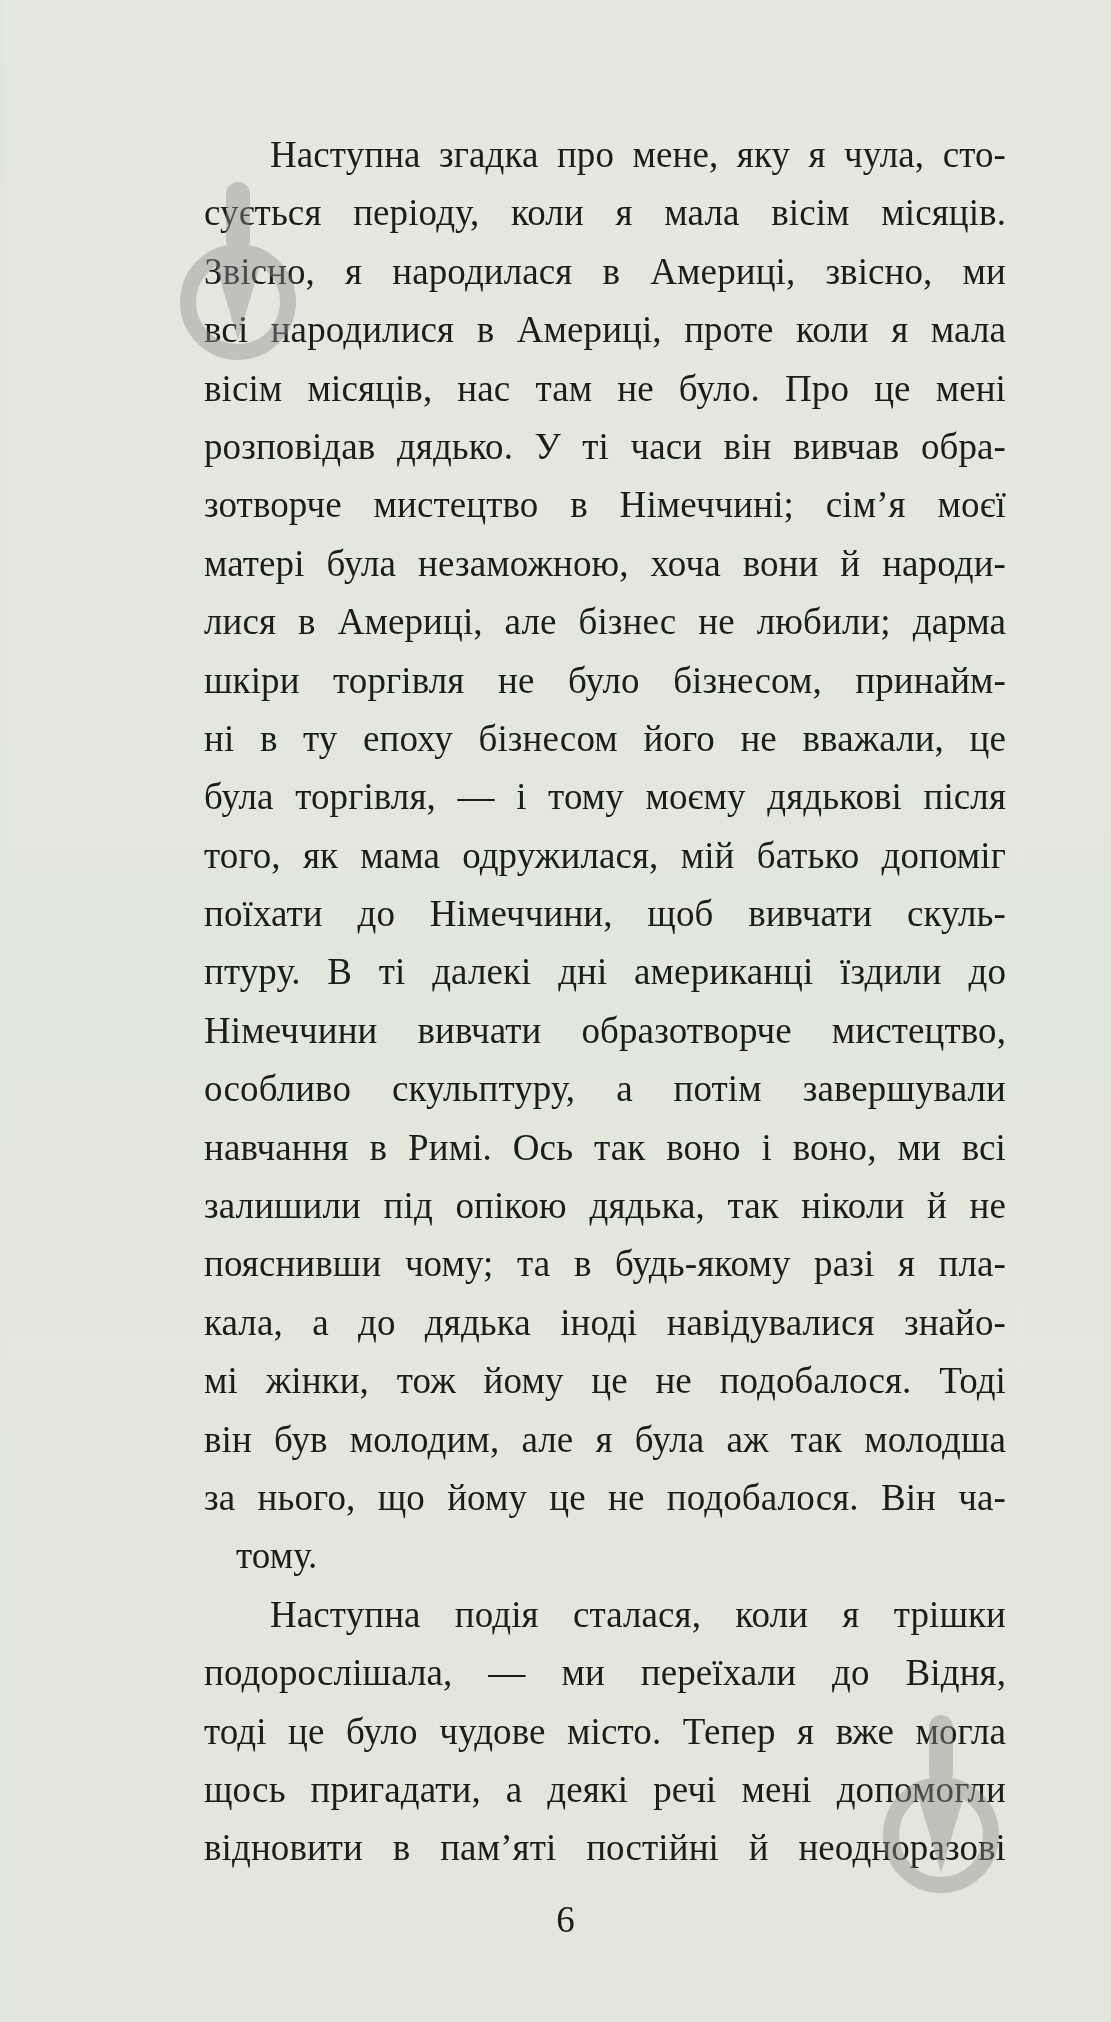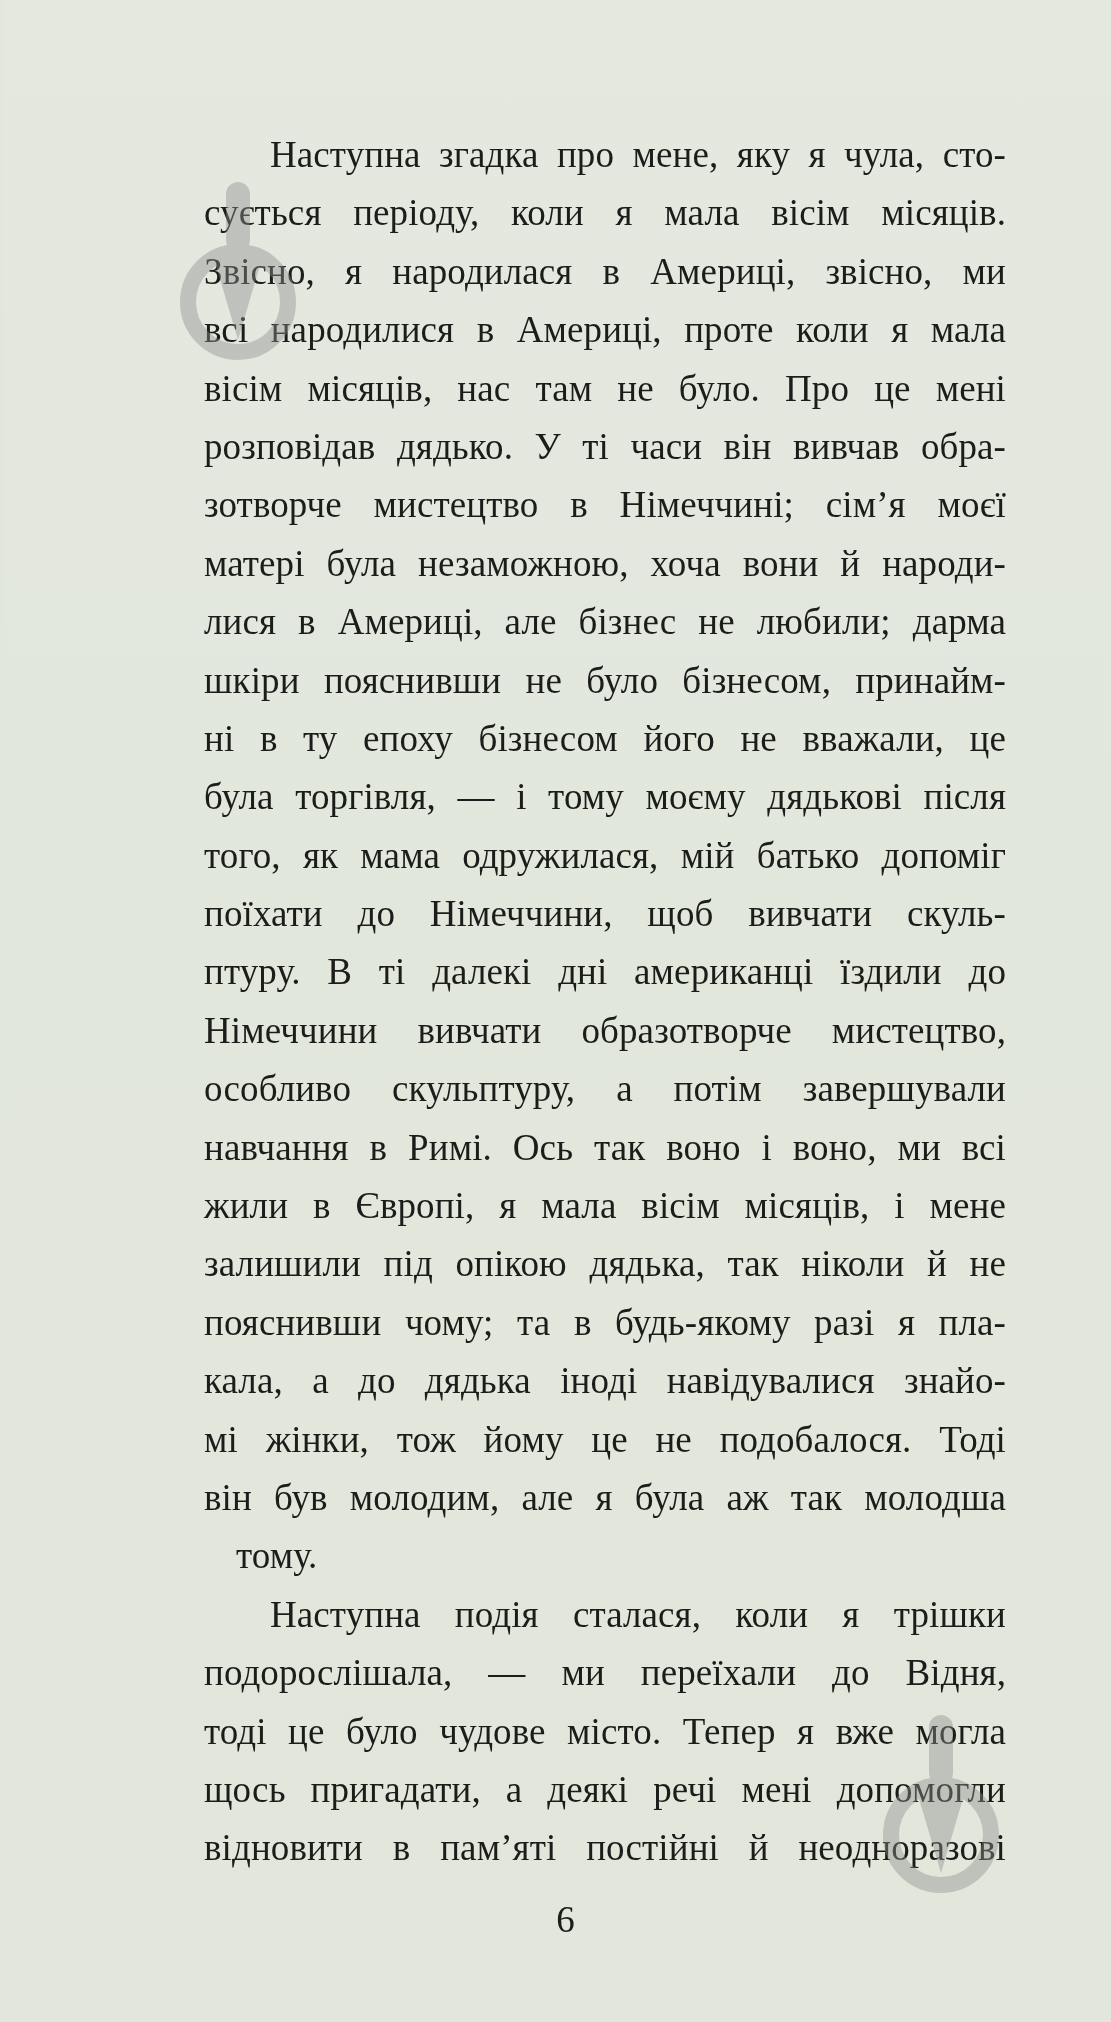--- a/index.html
+++ b/index.html
@@ -73,35 +73,35 @@
     <div>
       <span class="line indent">Наступна згадка про мене, яку я чула, сто-</span>
       <span class="line">сується періоду, коли я мала вісім місяців.</span>
       <span class="line">Звісно, я народилася в Америці, звісно, ми</span>
       <span class="line">всі народилися в Америці, проте коли я мала</span>
       <span class="line">вісім місяців, нас там не було. Про це мені</span>
       <span class="line">розповідав дядько. У ті часи він вивчав обра-</span>
       <span class="line">зотворче мистецтво в Німеччині; сім’я моєї</span>
       <span class="line">матері була незаможною, хоча вони й народи-</span>
       <span class="line">лися в Америці, але бізнес не любили; дарма</span>
-      <span class="line">шкіри пояснивши не було бізнесом, принайм-</span>
+      <span class="line">шкіри торгівля не було бізнесом, принайм-</span>
       <span class="line">ні в ту епоху бізнесом його не вважали, це</span>
       <span class="line">була торгівля, — і тому моєму дядькові після</span>
       <span class="line">того, як мама одружилася, мій батько допоміг</span>
       <span class="line">поїхати до Німеччини, щоб вивчати скуль-</span>
       <span class="line">птуру. В ті далекі дні американці їздили до</span>
       <span class="line">Німеччини вивчати образотворче мистецтво,</span>
       <span class="line">особливо скульптуру, а потім завершували</span>
       <span class="line">навчання в Римі. Ось так воно і воно, ми всі</span>
-      <span class="line">жили в Європі, я мала вісім місяців, і мене</span>
       <span class="line">залишили під опікою дядька, так ніколи й не</span>
       <span class="line">пояснивши чому; та в будь-якому разі я пла-</span>
       <span class="line">кала, а до дядька іноді навідувалися знайо-</span>
       <span class="line">мі жінки, тож йому це не подобалося. Тоді</span>
       <span class="line">він був молодим, але я була аж так молодша</span>
+      <span class="line">за нього, що йому це не подобалося. Він ча-</span>
       <span class="line last">тому.</span>
     </div>
 
     <div>
       <span class="line indent">Наступна подія сталася, коли я трішки</span>
       <span class="line">подорослішала, — ми переїхали до Відня,</span>
       <span class="line">тоді це було чудове місто. Тепер я вже могла</span>
       <span class="line">щось пригадати, а деякі речі мені допомогли</span>
       <span class="line">відновити в пам’яті постійні й неодноразові</span>
 

